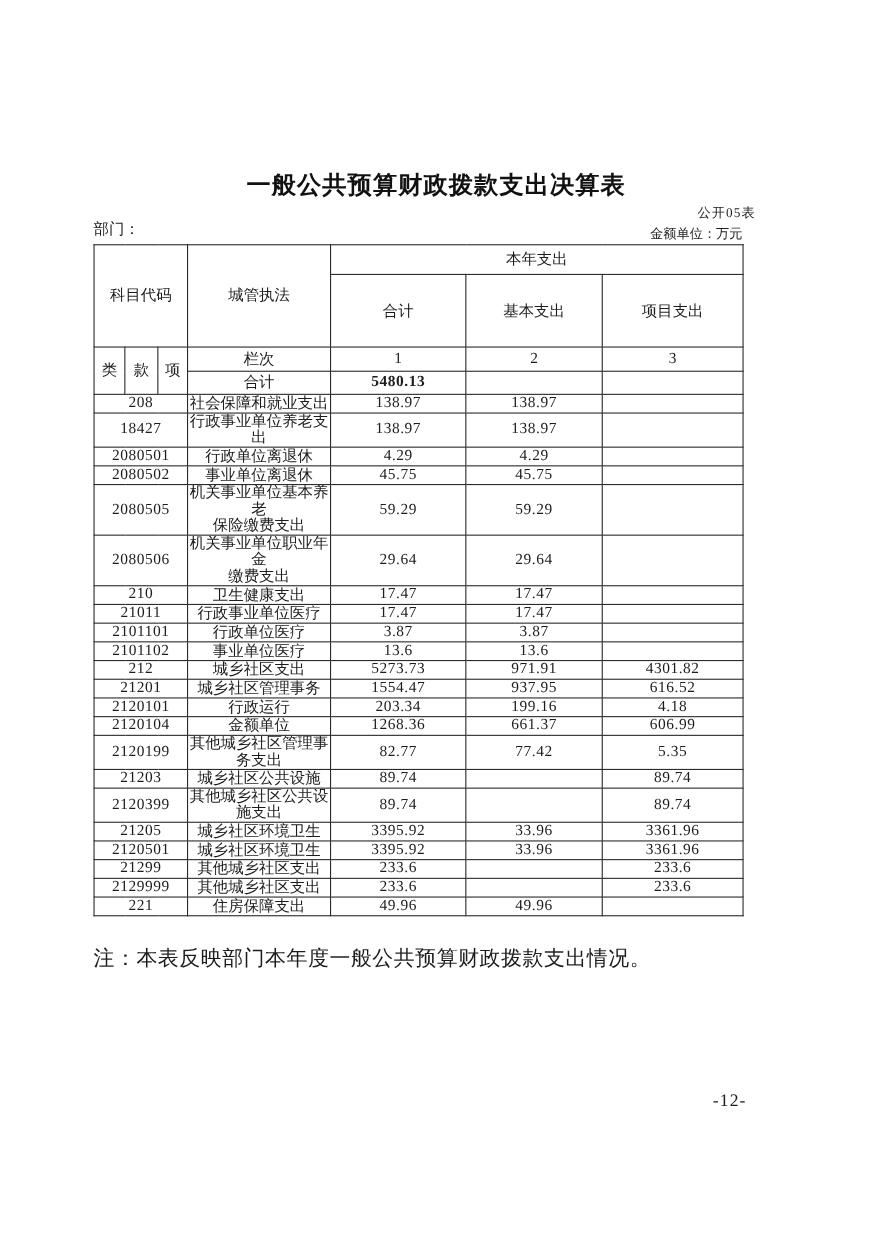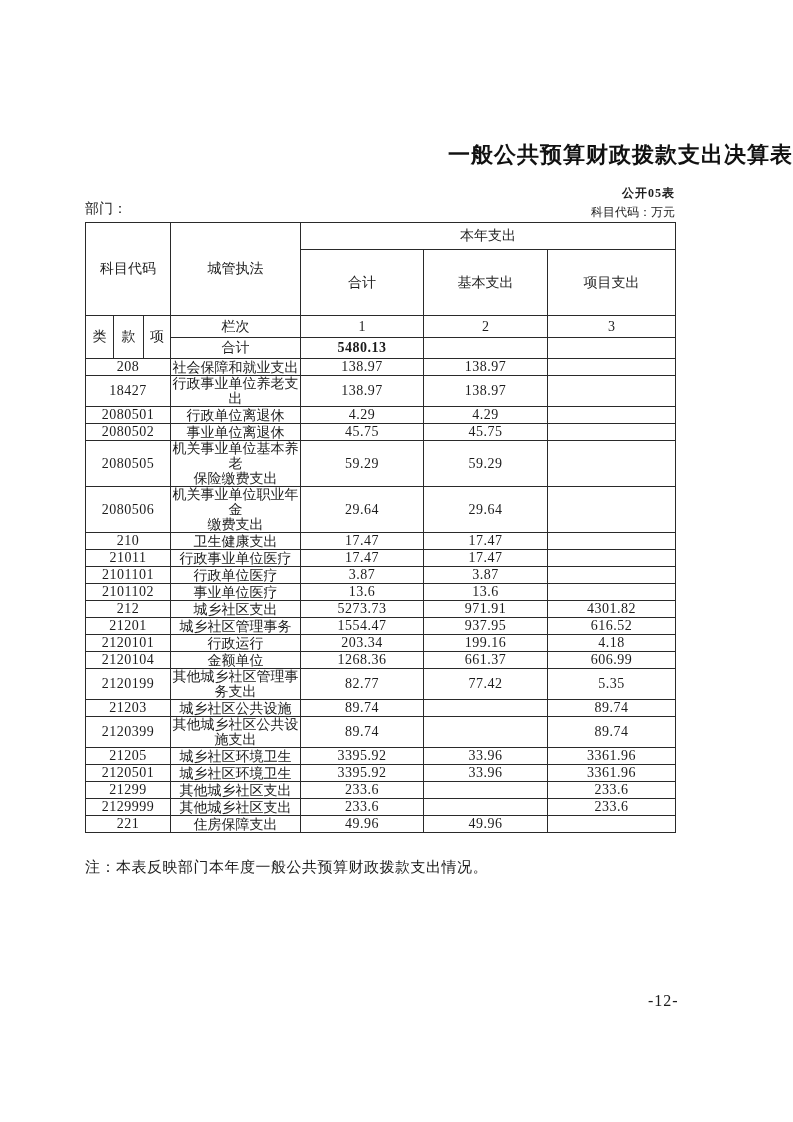--- a/index.html
+++ b/index.html
@@ -2,26 +2,26 @@
 <html><head>
 <meta charset="utf-8">
 <style>
   html,body{margin:0;padding:0;}
   body{
     width:793px;height:1122px;background:#ffffff;position:relative;
     font-family:"Liberation Serif","DejaVu Serif",serif;color:#1c1c1c;
     overflow:hidden;
   }
   .page-title{
-    position:absolute;top:140px;left:0;width:793px;text-align:right;
+    position:absolute;top:153px;left:0;width:793px;text-align:center;
     font-family:Liberation Serif, serif;
     font-weight:bold;font-size:22px;letter-spacing:1px;color:#111;
   }
   .form-code{
-    position:absolute;top:185px;right:118px;font-size:12px;letter-spacing:1px;font-weight:bold;
+    position:absolute;top:185px;right:106px;font-size:12px;letter-spacing:1px;
   }
   .dept-label{
     position:absolute;top:200px;left:85px;font-size:14px;
   }
   .unit-label{
     position:absolute;top:204px;right:118px;font-size:12px;
   }
   table.main{
     position:absolute;left:85px;top:222px;width:590px;
     border-collapse:collapse;table-layout:fixed;
@@ -35,34 +35,34 @@
   tr.h3 td{height:21px;}
   tr.h4 td{height:20px;}
   tr.data-row{height:17px;}
   td.cell-name{
     text-align:left;padding-left:3px;font-size:12.5px;
     white-space:pre-line;line-height:15px;
   }
   td.cell-code,td.cell-num{font-size:14px;letter-spacing:0.5px;}
   td.bold{font-weight:bold;}
   .note{
-    position:absolute;left:85px;top:858px;font-size:15px;letter-spacing:0.5px;
+    position:absolute;left:85px;top:858px;font-size:19px;letter-spacing:0.5px;
   }
   .page-number{
     position:absolute;top:992px;left:648px;font-size:16px;letter-spacing:1px;text-align:center;
   }
 </style>
 </head>
 <body>
 
 <div class="page-title">一般公共预算财政拨款支出决算表</div>
 
 <div class="form-code">公开05表</div>
 <div class="dept-label">部门：</div>
-<div class="unit-label">科目代码：万元</div>
+<div class="unit-label">金额单位：万元</div>
 
 <table class="main">
   <colgroup>
     <col style="width:28px">
       <col style="width:30px">
       <col style="width:27px">
     <col style="width:130px">
       <col style="width:123px">
       <col style="width:124px">
       <col style="width:128px">

